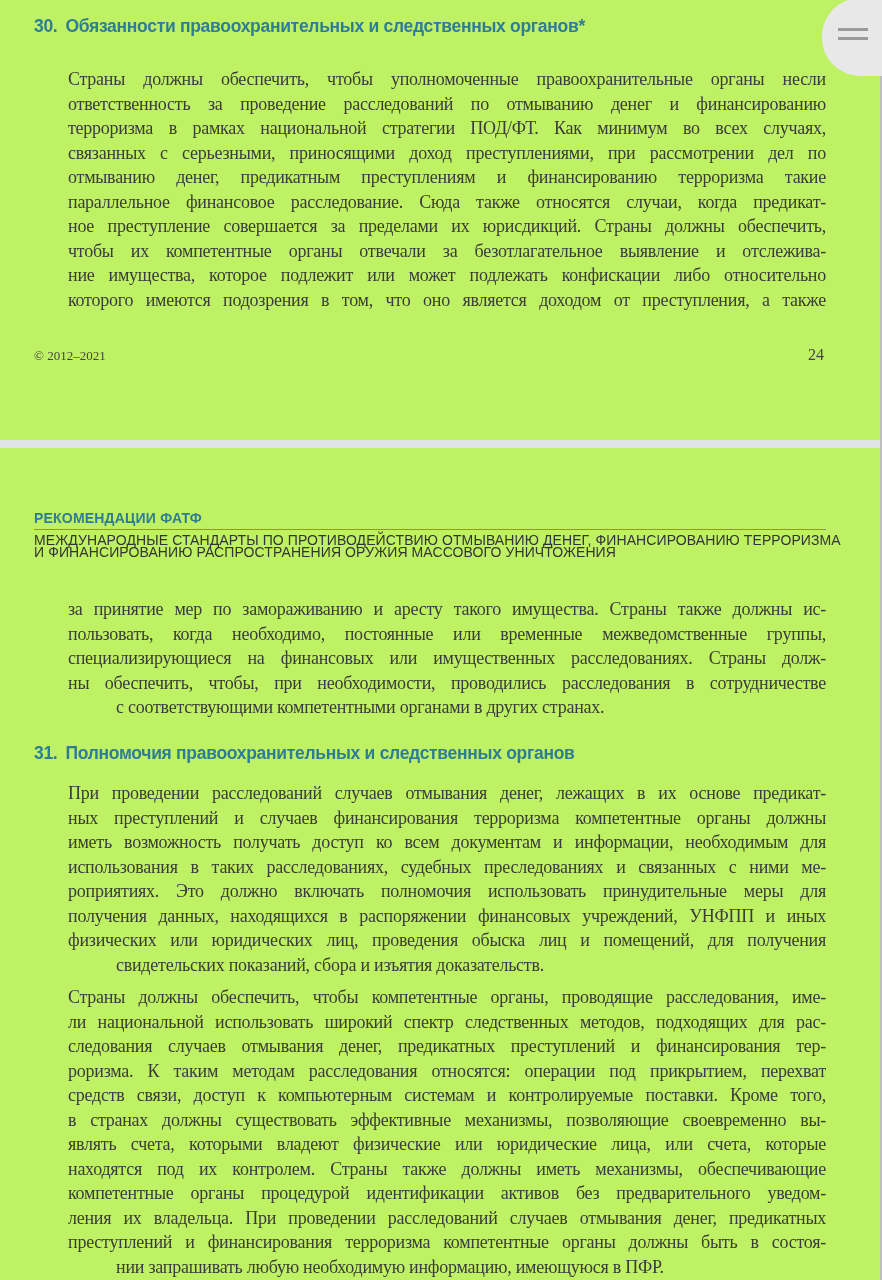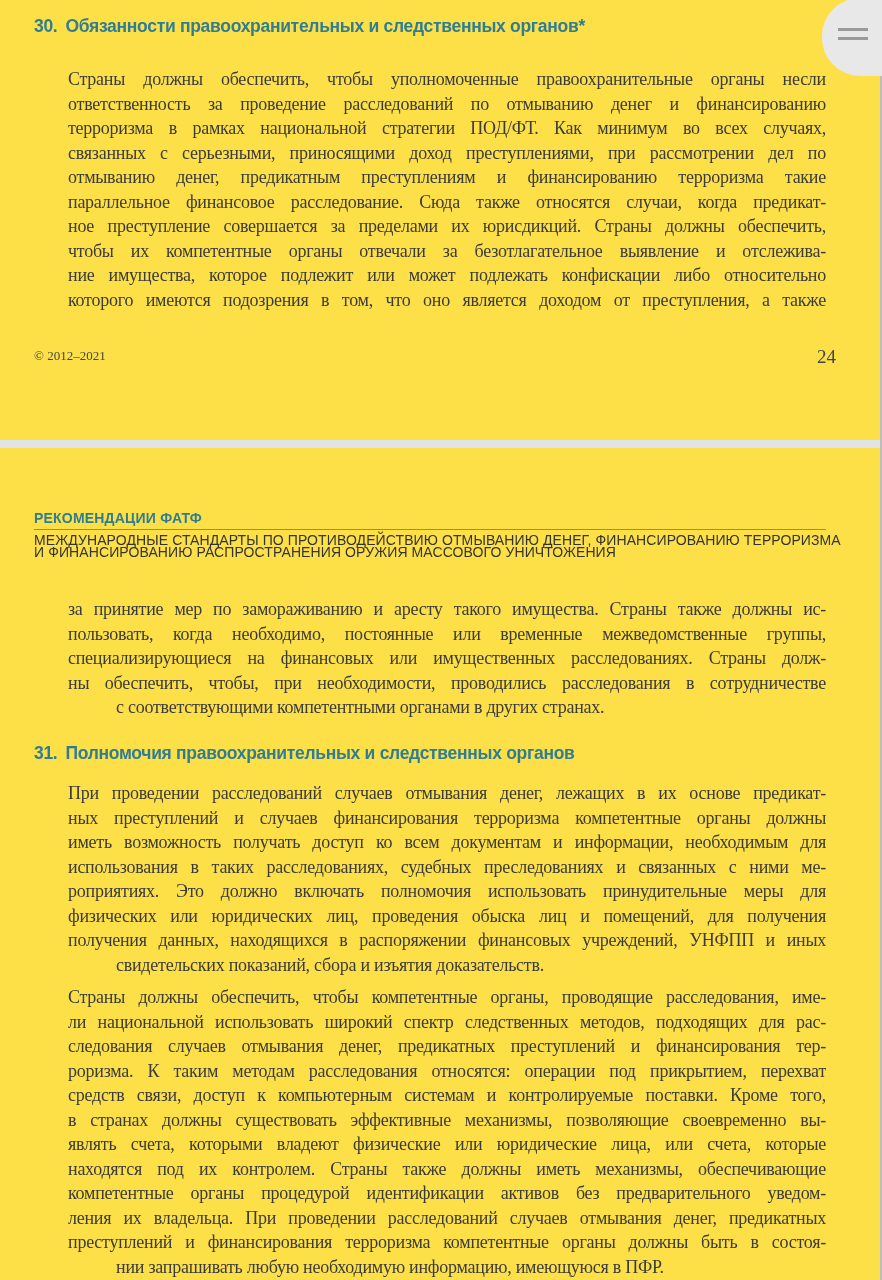--- a/index.html
+++ b/index.html
@@ -2,21 +2,21 @@
 <html><head>
   <meta charset="utf-8">
   <style>
     html, body { margin: 0; padding: 0; }
     body {
       width: 882px; height: 1280px; overflow: hidden; position: relative;
       background: #ffffff;
       font-family: "Liberation Serif", serif;
       color: #3a3a3a;
     }
-    .page { position: absolute; left: 0; width: 880px; background: #fde047; }
+    .page { position: absolute; left: 0; width: 880px; background: #bef264; }
     .page-top { top: 0; height: 440px; }
     .page-bottom { top: 448px; height: 832px; }
     .page-separator {
       position: absolute; left: 0; top: 440px; width: 880px; height: 8px;
       background: #e2e3e6;
     }
     .right-edge {
       position: absolute; right: 0; top: 0; width: 2px; height: 1280px;
       background: #bdbdbd;
     }
@@ -33,22 +33,22 @@
       color: #3b3b3b; letter-spacing: -0.25px;
       hyphens: manual;
     }
     .para .line { display: block; text-align: justify; text-align-last: justify; white-space: nowrap; overflow: hidden; }
     .para .line.last { text-align-last: left; margin-left: 48px; }
     .footer-copy {
       position: absolute; left: 34px; top: 348px;
       font-size: 13px; color: #444;
     }
     .footer-page {
-      position: absolute; right: 44px; top: 346px;
-      font-size: 19px; color: #444;
+      position: absolute; right: 56px; top: 346px;
+      font-size: 16px; color: #444;
     }
     .header-brand {
       position: absolute; left: 34px; top: 510px;
       font-family: "Liberation Sans", sans-serif; font-weight: bold;
       font-size: 14px; color: #2f7d95; letter-spacing: 0.2px;
     }
     .header-rule {
       position: absolute; left: 34px; top: 529px; width: 792px; height: 1px;
       background: #8a8a8a;
     }
@@ -115,22 +115,22 @@
 <div class="section-title" style="top:743px;">
   <span class="num">31.</span><span>Полномочия правоохранительных и следственных органов</span>
 </div>
 
 <div class="para" style="top:781px;" id="p-b1">
     <span class="line">При проведении расследований случаев отмывания денег, лежащих в их основе предикат-</span>
     <span class="line">ных преступлений и случаев финансирования терроризма компетентные органы должны</span>
     <span class="line">иметь возможность получать доступ ко всем документам и информации, необходимым для</span>
     <span class="line">использования в таких расследованиях, судебных преследованиях и связанных с ними ме-</span>
     <span class="line">роприятиях. Это должно включать полномочия использовать принудительные меры для</span>
+    <span class="line">получения данных, находящихся в распоряжении финансовых учреждений, УНФПП и иных</span>
     <span class="line">физических или юридических лиц, проведения обыска лиц и помещений, для получения</span>
-    <span class="line">получения данных, находящихся в распоряжении финансовых учреждений, УНФПП и иных</span>
     <span class="line last">свидетельских показаний, сбора и изъятия доказательств.</span>
   </div>
 <div class="para" style="top:985px;" id="p-b2">
     <span class="line">Страны должны обеспечить, чтобы компетентные органы, проводящие расследования, име-</span>
     <span class="line">ли национальной использовать широкий спектр следственных методов, подходящих для рас-</span>
     <span class="line">следования случаев отмывания денег, предикатных преступлений и финансирования тер-</span>
     <span class="line">роризма. К таким методам расследования относятся: операции под прикрытием, перехват</span>
     <span class="line">средств связи, доступ к компьютерным системам и контролируемые поставки. Кроме того,</span>
     <span class="line">в странах должны существовать эффективные механизмы, позволяющие своевременно вы-</span>
     <span class="line">являть счета, которыми владеют физические или юридические лица, или счета, которые</span>

